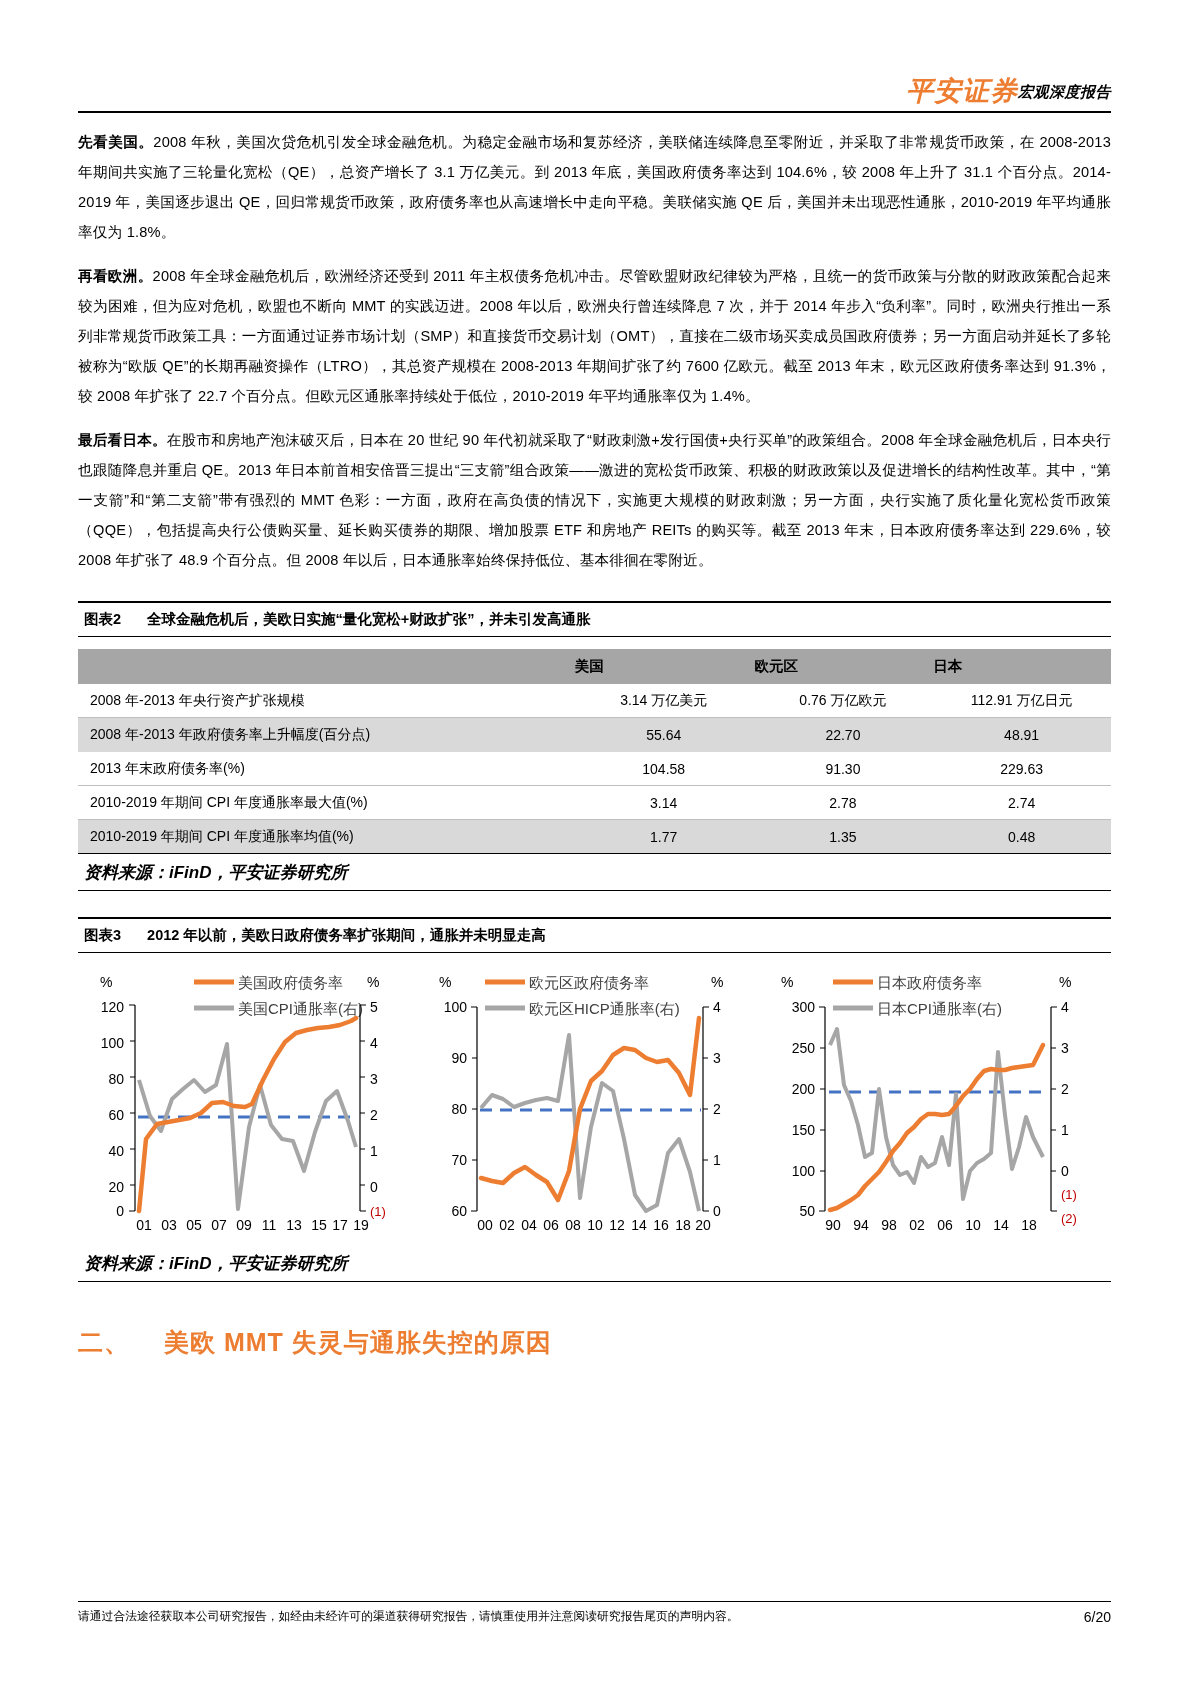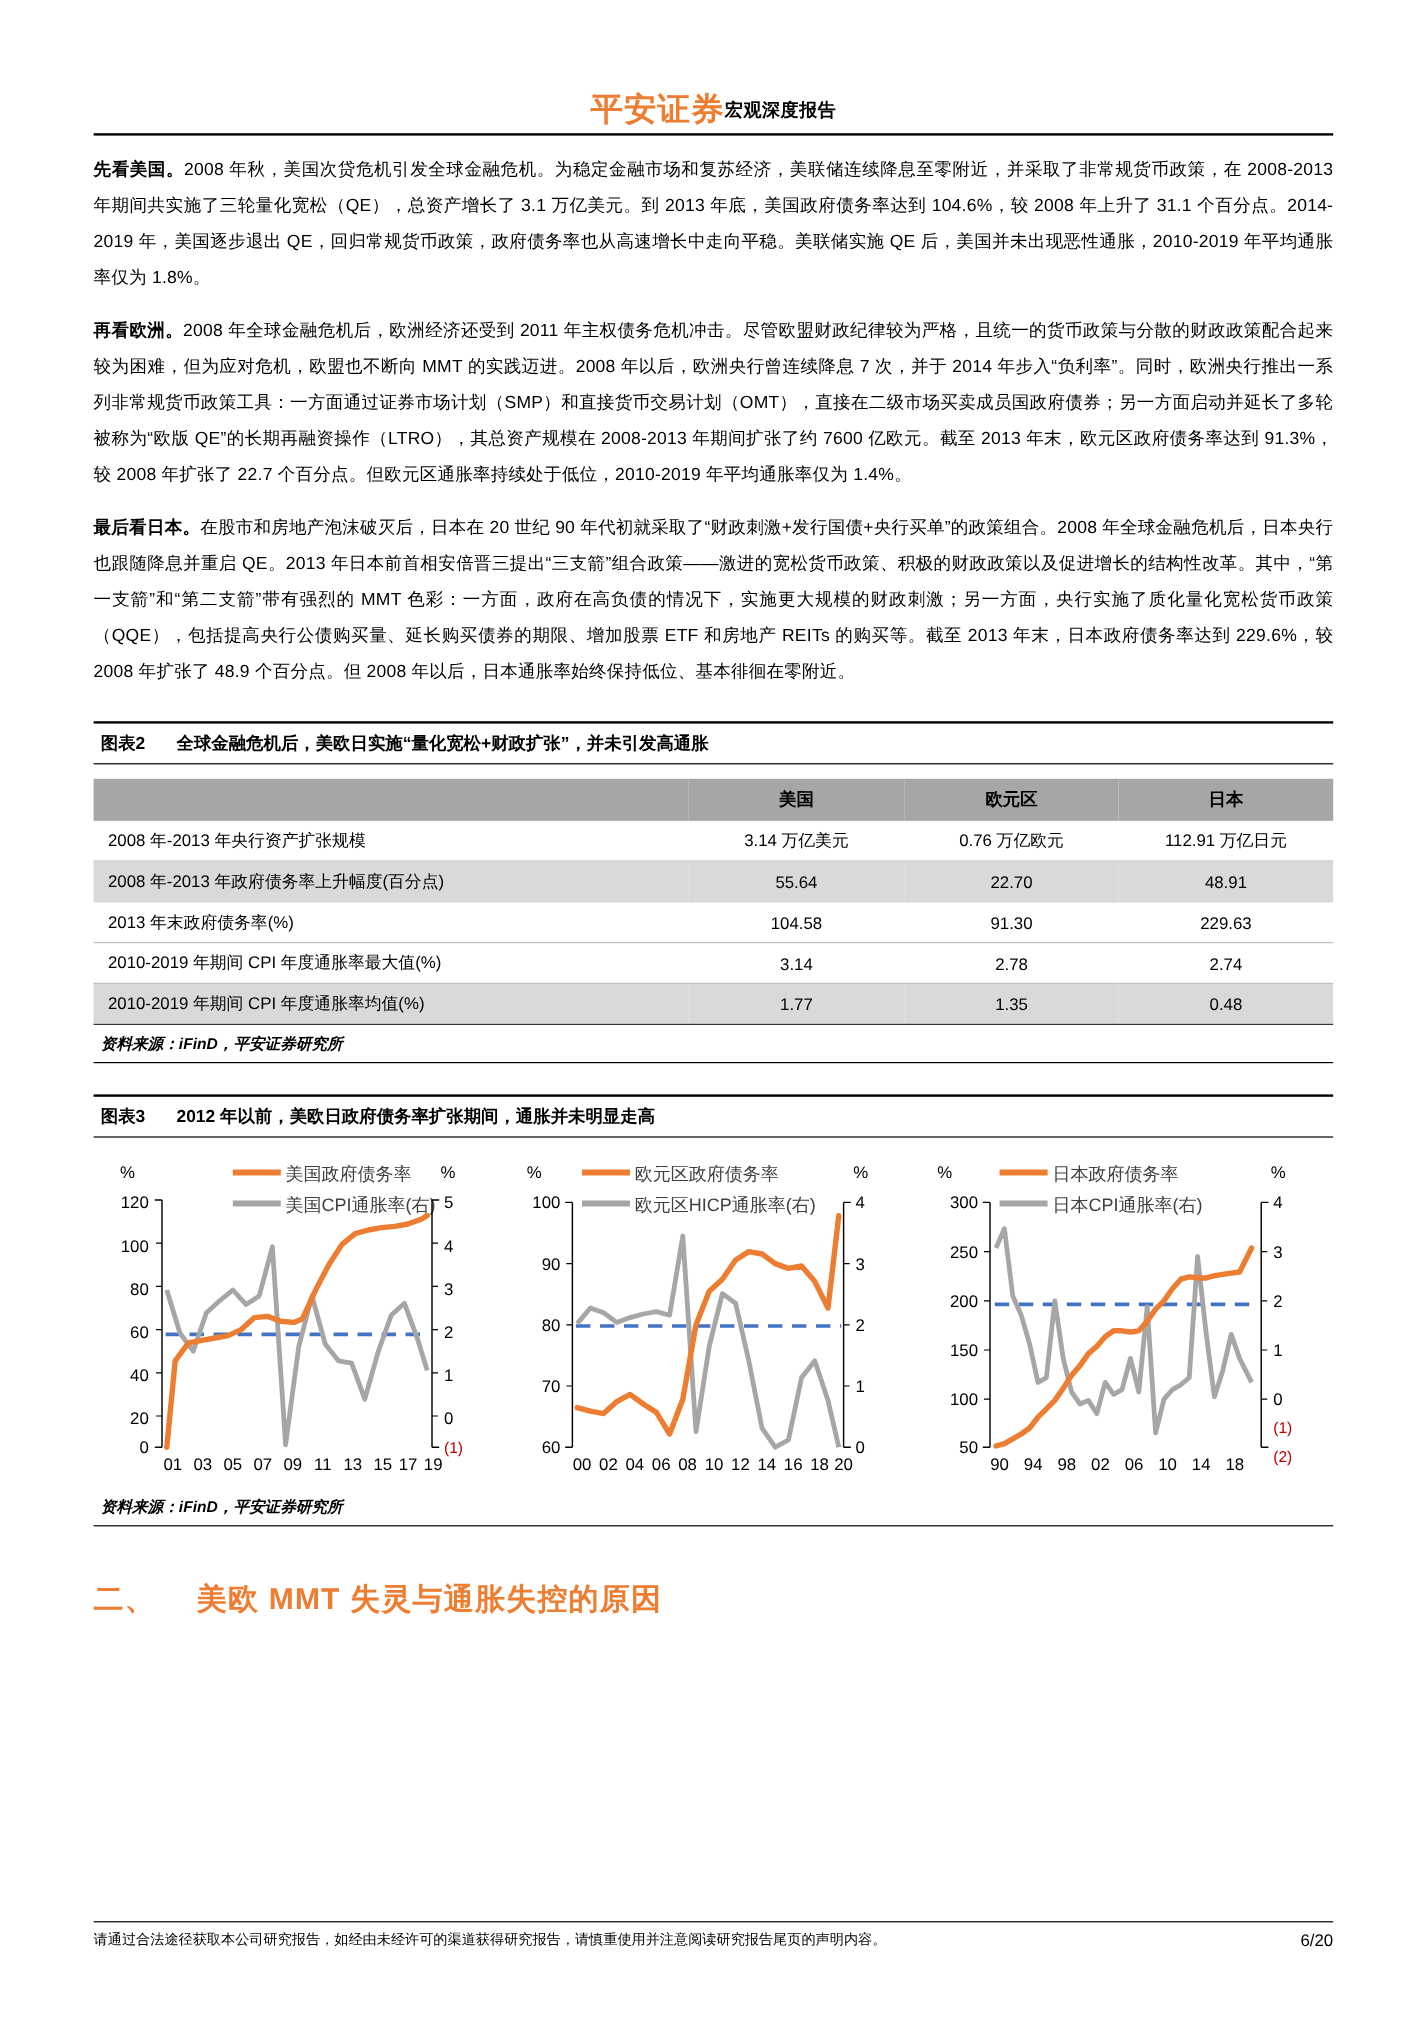--- a/index.html
+++ b/index.html
@@ -14,22 +14,23 @@
   }
   .page{
     position:absolute;
     left:0;top:0;
     width:1189px;height:1683px;
     box-sizing:border-box;
     padding:78px 70px 0 70px;
   }
   
   .header{
-    display:flex;align-items:flex-end;justify-content:center;
+    display:flex;align-items:flex-end;justify-content:flex-end;
     padding:0 8px 6px 8px;
+    font-style:italic;
   }
   .brand{
     color:#ED7D31;
     font-size:27px;
     font-weight:bold;
     letter-spacing:1px;
     line-height:1;
   }
   .header-right{
     font-size:15px;font-weight:bold;color:#000;letter-spacing:.5px;
@@ -67,36 +68,36 @@
     width:100%;
     margin-top:12px;
     font-size:14px;
   }
   table.data thead th{
     background:#A6A6A6;
     color:#000;
     font-weight:bold;
     font-size:14.5px;
     height:33px;
-    text-align:center;
+    text-align:left;
     border:none;
   }
   table.data thead th.lbl{text-align:left;padding-left:12px;}
   table.data tbody td{
     height:31px;
     font-size:14px;
     text-align:center;
     border-bottom:1px solid #BFBFBF;
   }
   table.data tbody td.lbl{text-align:left;padding-left:12px;}
   table.data tbody tr.alt td{background:#D9D9D9;border-bottom:1px solid #D9D9D9;}
   table.data tbody tr:last-child td{border-bottom:none;}
   .tbl-wrap{border-bottom:1.6px solid #000;}
   .src{
-    font-size:13px;
+    font-size:17px;
     font-style:italic;
     font-weight:bold;
     padding:7px 6px 6px 6px;
     border-bottom:1.6px solid #000;
   }
   
   .charts-row{
     display:flex;
     justify-content:space-between;
     padding:14px 4px 6px 4px;

